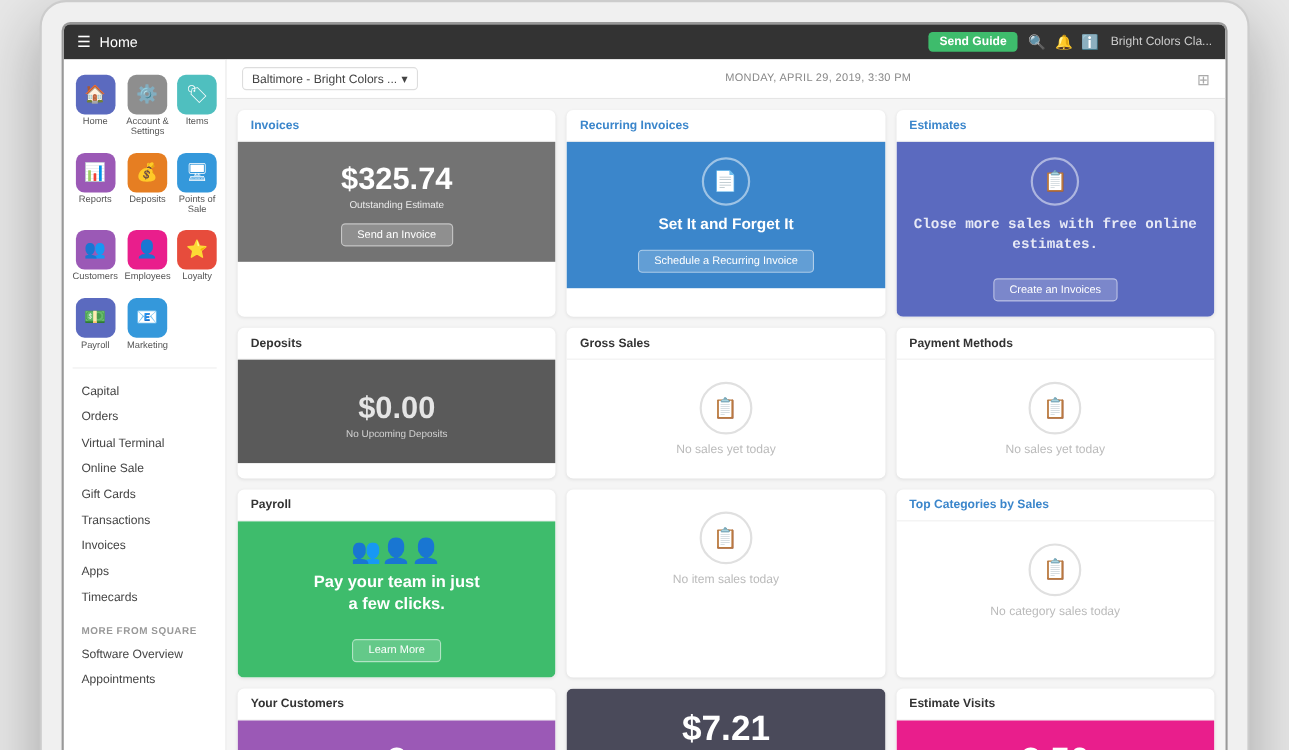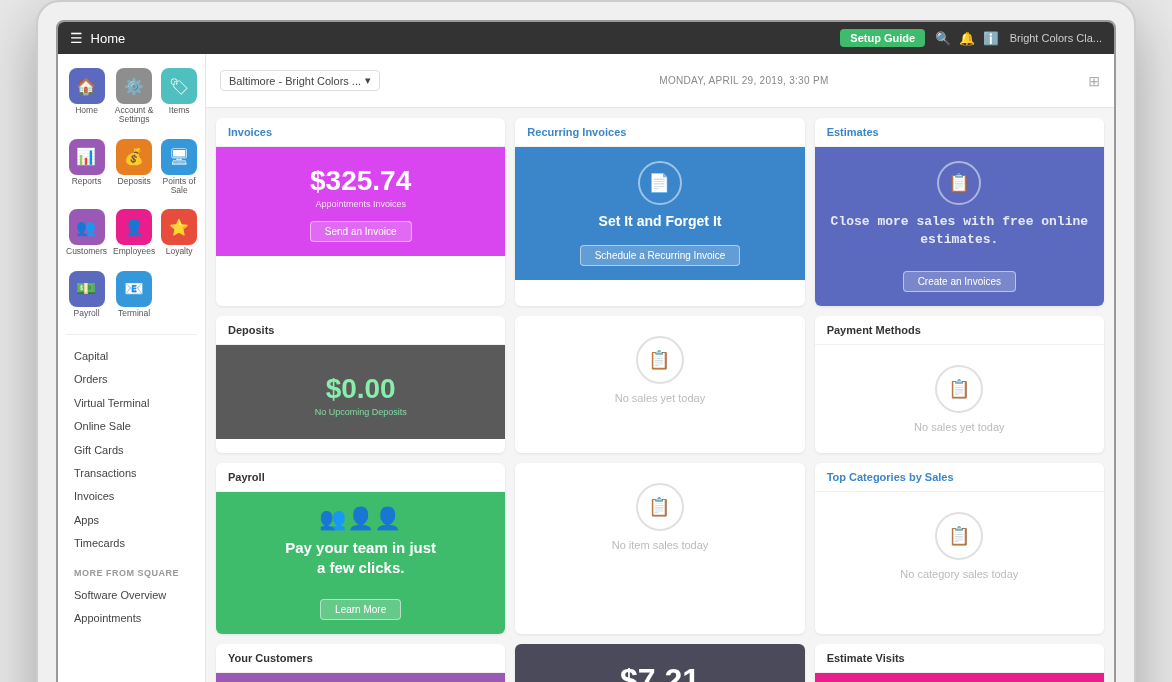--- a/index.html
+++ b/index.html
@@ -125,21 +125,21 @@
     .content-area { flex: 1; background: #f5f5f5; overflow-y: auto; display: flex; flex-direction: column; }
 
     
     .content-header {
       background: #fff;
       border-bottom: 1px solid #e5e5e5;
       padding: 8px 14px;
       display: flex;
       align-items: center;
       justify-content: space-between;
-      height: 54px;
+      height: 36px;
     }
     .location-selector {
       background: #fff;
       border: 1px solid #ddd;
       border-radius: 4px;
       padding: 3px 8px;
       font-size: 11px;
       color: #444;
       cursor: pointer;
       display: flex;
@@ -169,21 +169,21 @@
       padding: 8px 12px;
       font-size: 11px;
       font-weight: 600;
       border-bottom: 1px solid #f0f0f0;
     }
     .card-header.blue { color: #3b86cb; }
     .card-header.dark { color: #333; }
 
     
     .card-invoices-body {
-      background: #d946ef;
+      background: #737373;
       color: #fff;
       text-align: center;
       padding: 18px 12px 14px;
     }
     .card-amount { font-size: 28px; font-weight: 700; }
     .card-subtitle { font-size: 9px; opacity: 0.85; margin-top: 2px; }
     .card-btn {
       margin-top: 12px;
       background: rgba(255,255,255,0.2);
       color: #fff;
@@ -219,21 +219,21 @@
     .card-estimates-body {
       background: #5b6abf;
       color: #fff;
       text-align: center;
       padding: 14px 12px;
     }
 
     
     .card-deposits-body {
       background: #5a5a5a;
-      color: #86efac;
+      color: #e5e5e5;
       text-align: center;
       padding: 28px 12px 22px;
     }
 
     
     .card-empty-body {
       padding: 20px 12px;
       text-align: center;
       color: #bbb;
     }
@@ -291,21 +291,21 @@
 
 <div class="laptop-outer">
   <div class="laptop-screen">
 
     <div class="top-bar">
       <div class="top-bar-left">
         <span class="hamburger">☰</span>
         <span class="top-bar-title">Home</span>
       </div>
       <div class="top-bar-right">
-        <button class="setup-guide-btn">Setup Guide</button>
+        <button class="setup-guide-btn">Send Guide</button>
         <div class="top-bar-icons">
           <span>🔍</span>
           <span>🔔</span>
           <span>ℹ️</span>
         </div>
         <span class="top-bar-user">Bright Colors Cla...</span>
       </div>
     </div>
 
     <div class="main-layout">
@@ -358,21 +358,21 @@
             <span class="sidebar-label">Loyalty</span>
           </div>
 
           <div class="sidebar-icon-item">
             <div class="icon-box icon-payroll">💵</div>
             <span class="sidebar-label">Payroll</span>
           </div>
 
           <div class="sidebar-icon-item">
             <div class="icon-box icon-marketing">📧</div>
-            <span class="sidebar-label">Terminal</span>
+            <span class="sidebar-label">Marketing</span>
           </div>
         </div>
 
         <div class="sidebar-divider"></div>
 
         <div class="sidebar-nav">
           <div class="sidebar-nav-item">Capital</div>
           <div class="sidebar-nav-item">Orders</div>
           <div class="sidebar-nav-item">Virtual Terminal</div>
           <div class="sidebar-nav-item">Online Sale</div>
@@ -400,21 +400,21 @@
           <span class="date-display">Monday, April 29, 2019, 3:30 PM</span>
           <span class="grid-icon">⊞</span>
         </div>
 
         <div class="dashboard-grid">
 
           <div class="card">
             <div class="card-header blue">Invoices</div>
             <div class="card-invoices-body">
               <div class="card-amount">$325.74</div>
-              <div class="card-subtitle">Appointments Invoices</div>
+              <div class="card-subtitle">Outstanding Estimate</div>
               <button class="card-btn">Send an Invoice</button>
             </div>
           </div>
 
           <div class="card">
             <div class="card-header blue">Recurring Invoices</div>
             <div class="card-recurring-body">
               <div class="card-icon-circle">📄</div>
               <div class="card-promo-title">Set It and Forget It</div>
               <button class="card-btn">Schedule a Recurring Invoice</button>
@@ -432,20 +432,21 @@
 
           <div class="card">
             <div class="card-header dark">Deposits</div>
             <div class="card-deposits-body">
               <div class="card-amount">$0.00</div>
               <div class="card-subtitle">No Upcoming Deposits</div>
             </div>
           </div>
 
           <div class="card">
+            <div class="card-header dark">Gross Sales</div>
             <div class="card-empty-body">
               <div class="card-empty-icon">📋</div>
               <div class="card-empty-text">No sales yet today</div>
             </div>
           </div>
 
           <div class="card">
             <div class="card-header dark">Payment Methods</div>
             <div class="card-empty-body">
               <div class="card-empty-icon">📋</div>

